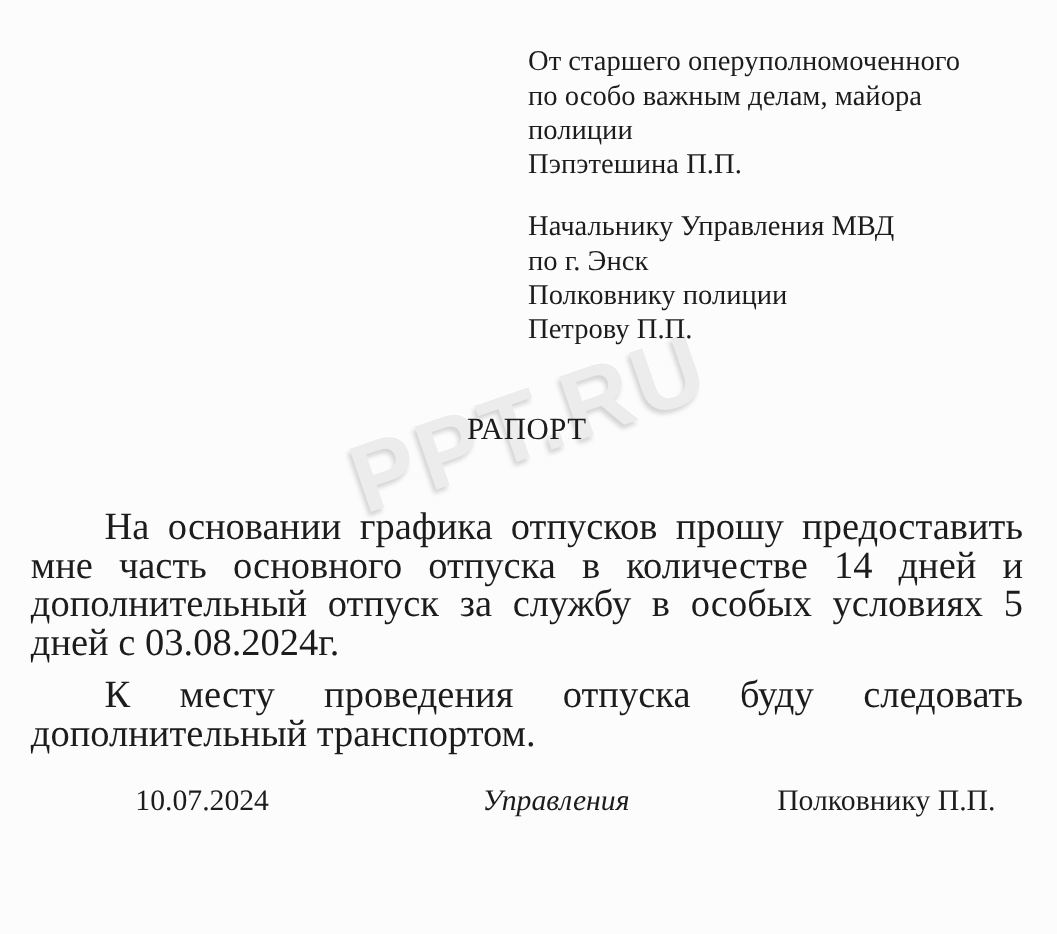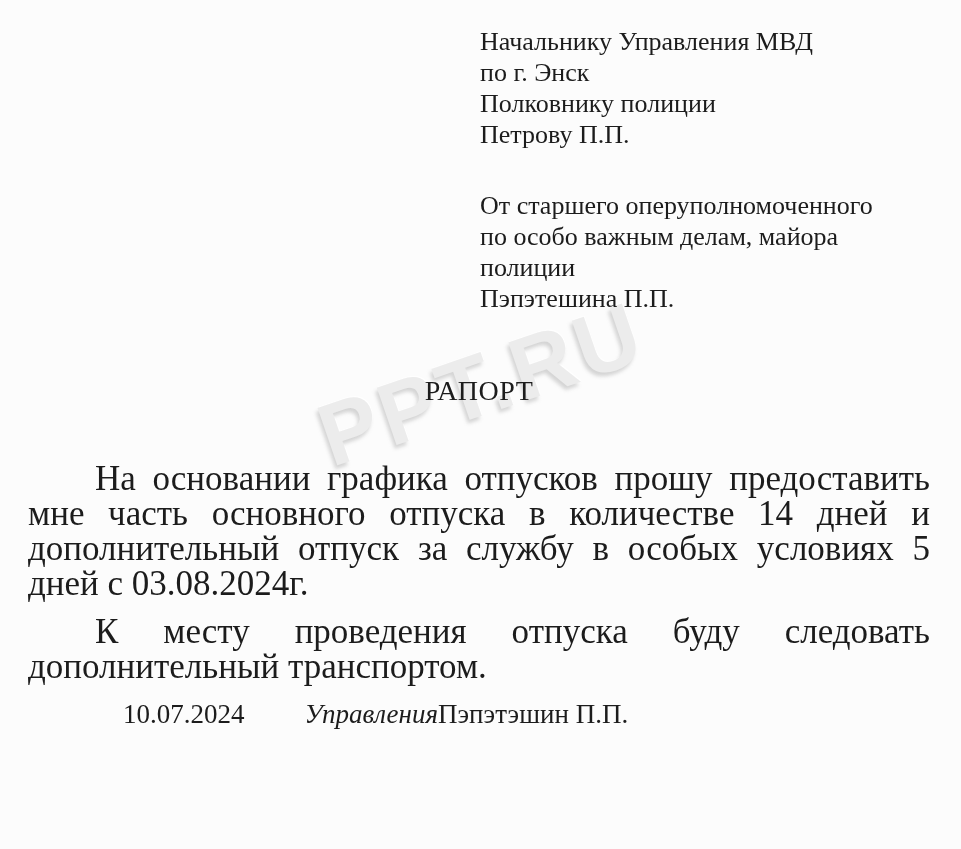--- a/index.html
+++ b/index.html
@@ -60,63 +60,64 @@
     line-height: 35px;
     text-align: justify;
   }
   .body-text p {
     text-indent: 67px;
     margin-bottom: 13px;
   }
 
   .sig-row {
     display: flex;
+    justify-content: space-between;
     align-items: baseline;
-    margin-top: 13px;
+    margin-top: 26px;
     font-size: 27px;
     line-height: 35px;
   }
   .sig-date { margin-left: 95px; }
   .sig-script {
     font-style: italic;
     font-family: "Liberation Serif", "DejaVu Serif", serif;
     margin-left: 60px;
   }
   .sig-name { margin-right: 25px; }
 </style>
 </head>
 <body>
 
 <div class="page">
 
   <div class="watermark">PPT.RU</div>
 
   <div class="content">
 
+    <div class="address-block sender">
+      <div>От старшего оперуполномоченного</div>
+      <div>по особо важным делам, майора</div>
+      <div>полиции</div>
+      <div>Пэпэтешина П.П.</div>
+    </div>
+
     <div class="address-block addressee">
       <div>Начальнику Управления МВД</div>
       <div>по г. Энск</div>
       <div>Полковнику полиции</div>
       <div>Петрову П.П.</div>
-    </div>
-
-    <div class="address-block sender">
-      <div>От старшего оперуполномоченного</div>
-      <div>по особо важным делам, майора</div>
-      <div>полиции</div>
-      <div>Пэпэтешина П.П.</div>
     </div>
 
     <h1 class="doc-title">РАПОРТ</h1>
 
     <div class="body-text">
       <p>На основании графика отпусков прошу предоставить мне часть основного отпуска в количестве 14 дней и дополнительный отпуск за службу в особых условиях 5 дней с 03.08.2024г.</p>
       <p>К месту проведения отпуска буду следовать дополнительный транспортом.</p>
     </div>
 
     <div class="sig-row">
       <span class="sig-date">10.07.2024</span>
       <span class="sig-script">Управления</span>
-      <span class="sig-name">Пэпэтэшин П.П.</span>
+      <span class="sig-name">Полковнику П.П.</span>
     </div>
 
   </div>
 </div>
 
 </body></html>

